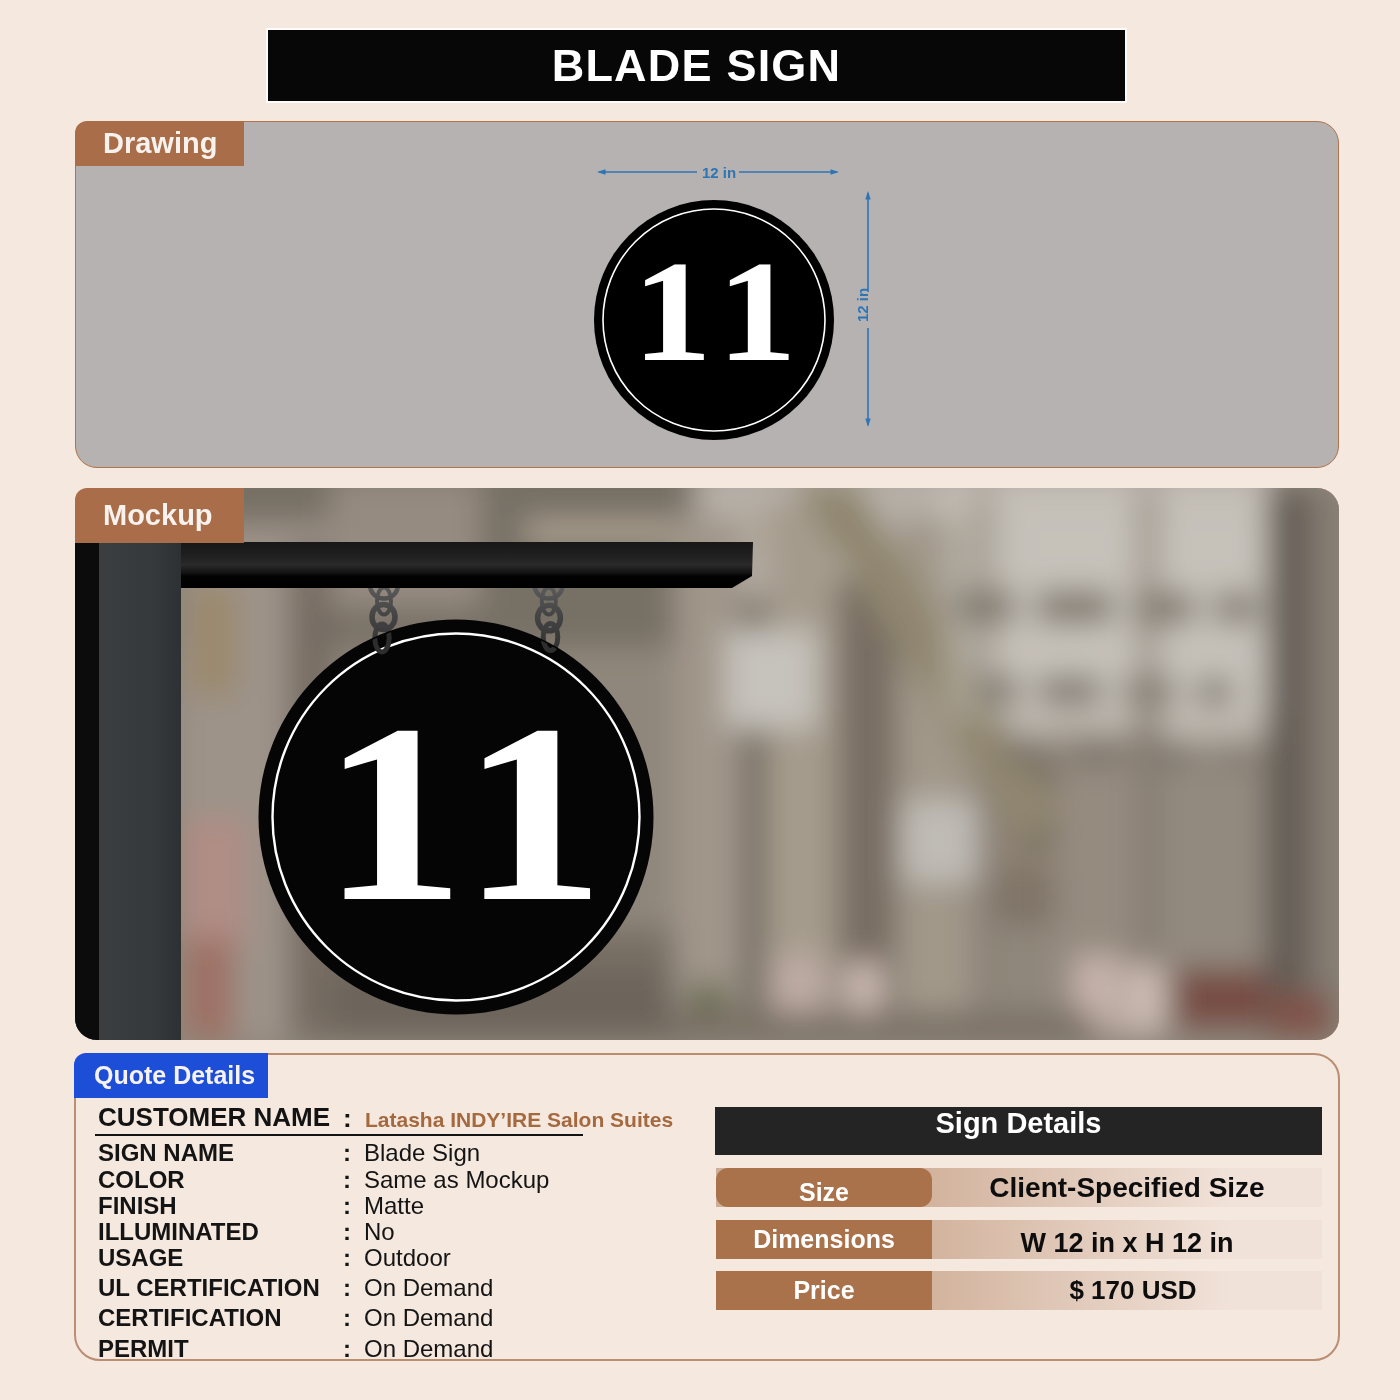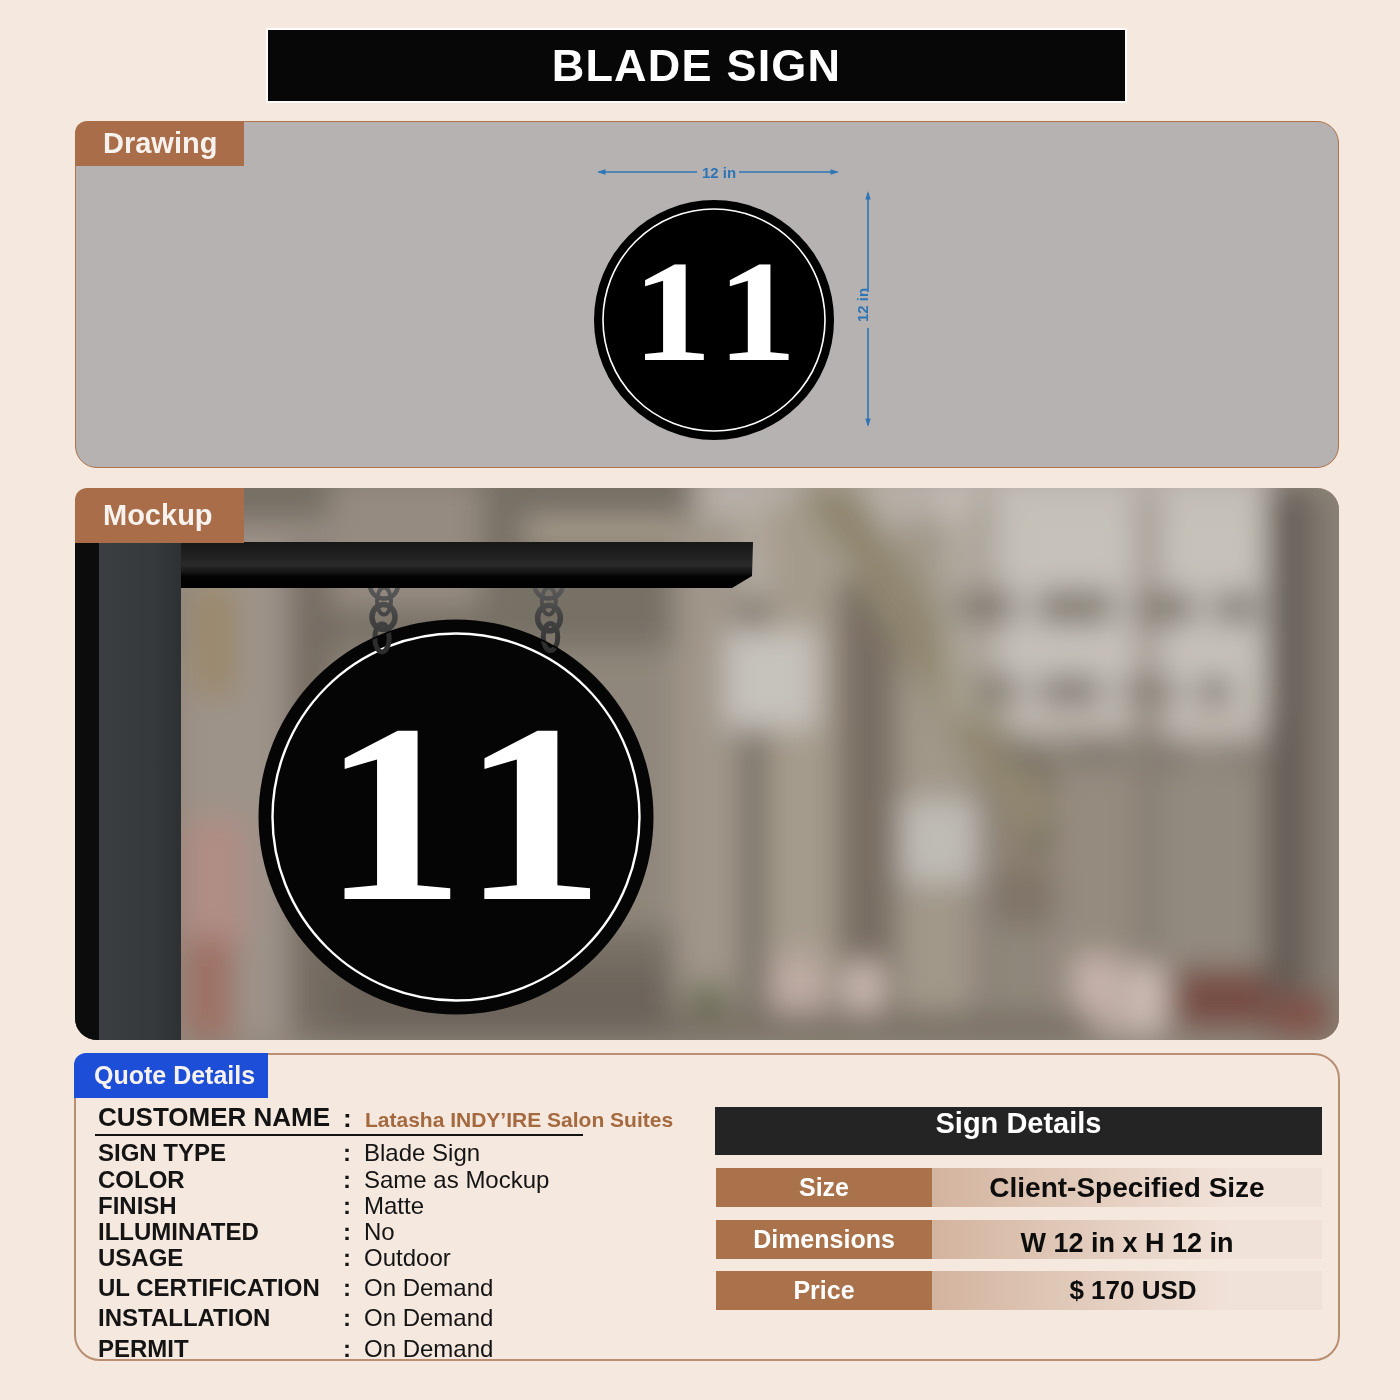--- a/index.html
+++ b/index.html
@@ -219,52 +219,52 @@
 
 <div class="abs" style="left:98px;top:1100px;width:620px;height:32px;">
   <span class="abs" style="font-weight:bold;font-size:26px;color:#131313;left:0;top:2px;">CUSTOMER NAME</span>
   <span class="abs" style="font-weight:bold;font-size:26px;color:#131313;left:245px;top:3px;">:</span>
   <span class="abs" style="font-weight:bold;font-size:21px;color:#a5693f;left:267px;top:8px;white-space:nowrap;">Latasha INDY’IRE Salon Suites</span>
 </div>
 
 <div class="abs" style="left:95px;top:1134px;width:488px;height:2px;background:#131313;"></div>
 
 <div class="abs" style="left:98px;top:1139px;width:640px;font-size:24px;color:#141414;">
-  <div class="abs" style="top:0px;font-weight:bold;">SIGN TYPE</div>
+  <div class="abs" style="top:0px;font-weight:bold;">SIGN NAME</div>
     <div class="abs" style="top:0px;left:245px;font-weight:bold;">:</div>
     <div class="abs" style="top:0px;left:266px;">Blade Sign</div>
   <div class="abs" style="top:27px;font-weight:bold;">COLOR</div>
     <div class="abs" style="top:27px;left:245px;font-weight:bold;">:</div>
     <div class="abs" style="top:27px;left:266px;">Same as Mockup</div>
   <div class="abs" style="top:53px;font-weight:bold;">FINISH</div>
     <div class="abs" style="top:53px;left:245px;font-weight:bold;">:</div>
     <div class="abs" style="top:53px;left:266px;">Matte</div>
   <div class="abs" style="top:79px;font-weight:bold;">ILLUMINATED</div>
     <div class="abs" style="top:79px;left:245px;font-weight:bold;">:</div>
     <div class="abs" style="top:79px;left:266px;">No</div>
   <div class="abs" style="top:105px;font-weight:bold;">USAGE</div>
     <div class="abs" style="top:105px;left:245px;font-weight:bold;">:</div>
     <div class="abs" style="top:105px;left:266px;">Outdoor</div>
   <div class="abs" style="top:135px;font-weight:bold;">UL CERTIFICATION</div>
     <div class="abs" style="top:135px;left:245px;font-weight:bold;">:</div>
     <div class="abs" style="top:135px;left:266px;">On Demand</div>
-  <div class="abs" style="top:165px;font-weight:bold;">INSTALLATION</div>
+  <div class="abs" style="top:165px;font-weight:bold;">CERTIFICATION</div>
     <div class="abs" style="top:165px;left:245px;font-weight:bold;">:</div>
     <div class="abs" style="top:165px;left:266px;">On Demand</div>
   <div class="abs" style="top:196px;font-weight:bold;">PERMIT</div>
     <div class="abs" style="top:196px;left:245px;font-weight:bold;">:</div>
     <div class="abs" style="top:196px;left:266px;">On Demand</div>
 </div>
 
 <div class="abs" style="left:715px;top:1107px;width:607px;height:48px;background:#242424;display:flex;align-items:flex-start;justify-content:center;">
   <span style="color:#fff;font-weight:bold;font-size:29px;">Sign Details</span>
 </div>
 
 <div class="abs" style="left:716px;top:1168px;width:606px;height:39px;background:linear-gradient(90deg,#cfae97 30%,#f1e2d9 85%);">
-  <div class="abs" style="left:0;top:0;width:216px;height:39px;background:#a9724b;display:flex;align-items:center;justify-content:center;">
+  <div class="abs" style="left:0;top:0;width:216px;height:39px;background:#a9724b;display:flex;align-items:flex-end;justify-content:center;border-radius:12px;">
       <span style="color:#fff;font-weight:bold;font-size:25px;">Size</span>
     </div>
   <div class="abs" style="left:216px;top:0;width:390px;height:39px;display:flex;align-items:center;justify-content:center;">
       <span style="color:#0d0d0d;font-weight:bold;font-size:28px;">Client-Specified Size</span>
     </div>
 </div>
 
 <div class="abs" style="left:716px;top:1220px;width:606px;height:39px;background:linear-gradient(90deg,#cfae97 30%,#f1e2d9 85%);">
   <div class="abs" style="left:0;top:0;width:216px;height:39px;background:#a9724b;display:flex;align-items:center;justify-content:center;">
       <span style="color:#fff;font-weight:bold;font-size:25px;">Dimensions</span>

